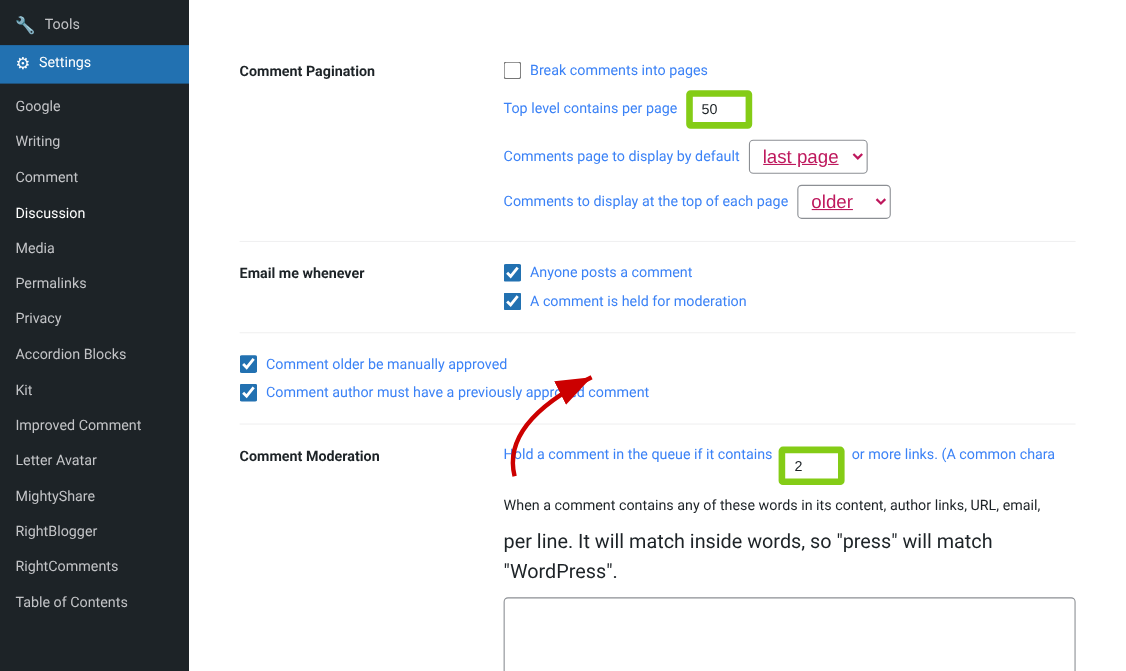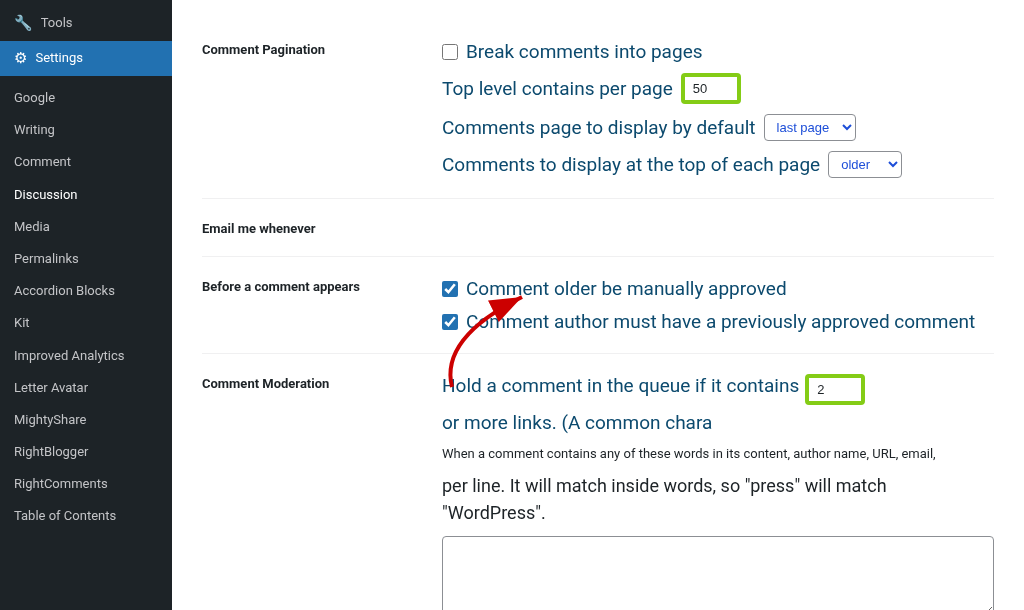--- a/index.html
+++ b/index.html
@@ -30,21 +30,21 @@
     }
     .sidebar-item.active { background: #2271b1; color: #fff; }
     .sidebar-item .icon { margin-right: 8px; font-size: 15px; flex-shrink: 0; }
     .sidebar-item.bold { font-weight: 400; color: #fff; }
 
     
     .main {
       flex: 1;
       background: #fff;
       overflow-y: auto;
-      padding: 0;
+      padding: 16px;
     }
     .settings-content {
       padding: 20px 30px;
       max-width: 900px;
     }
 
     .settings-row {
       display: flex;
       padding: 20px 0;
       border-bottom: 1px solid #f0f0f1;
@@ -64,49 +64,50 @@
 
     .field-group {
       display: flex;
       align-items: center;
       gap: 8px;
       margin-bottom: 10px;
     }
     .field-group:last-child { margin-bottom: 0; }
 
     input[type="text"], input[type="number"] {
-      border: 4px solid #84cc16;
+      border: 6px solid #84cc16;
       border-radius: 4px;
       padding: 4px 8px;
       font-size: 13px;
       color: #1d2327;
       background: #fff;
     }
     input[type="number"] { width: 60px; }
 
     select {
       border: 1px solid #8c8f94;
       border-radius: 4px;
       padding: 4px 8px;
-      font-size: 13px;
-      color: #1d4ed8;
+      font-size: 17px;
+      color: #be185d;
       background: #fff;
       cursor: pointer;
+      text-decoration: underline;
     }
 
     input[type="checkbox"] {
       width: 16px;
       height: 16px;
       cursor: pointer;
       accent-color: #2271b1;
     }
 
     .checkbox-label {
-      font-size: 19px;
-      color: #0c4a6e;
+      font-size: 13px;
+      color: #3b82f6;
     }
 
     
     .annotation-arrow {
       position: relative;
     }
 
     .arrow-svg {
       position: absolute;
       pointer-events: none;
@@ -171,27 +172,30 @@
       <div class="sidebar-item bold">
         <span>Discussion</span>
       </div>
       <div class="sidebar-item">
         <span>Media</span>
       </div>
       <div class="sidebar-item">
         <span>Permalinks</span>
       </div>
       <div class="sidebar-item">
+        <span>Privacy</span>
+      </div>
+      <div class="sidebar-item">
         <span>Accordion Blocks</span>
       </div>
       <div class="sidebar-item">
         <span>Kit</span>
       </div>
       <div class="sidebar-item">
-        <span>Improved Analytics</span>
+        <span>Improved Comment</span>
       </div>
       <div class="sidebar-item">
         <span>Letter Avatar</span>
       </div>
       <div class="sidebar-item">
         <span>MightyShare</span>
       </div>
       <div class="sidebar-item">
         <span>RightBlogger</span>
       </div>
@@ -231,24 +235,33 @@
           <select id="top-display">
             <option selected="">older</option>
             <option>newer</option>
           </select>
         </div>
       </div>
     </div>
 
     <div class="settings-row">
       <div class="settings-label">Email me whenever</div>
+      <div class="settings-field">
+        <div class="field-group">
+          <input type="checkbox" checked="" id="anyone-posts" style="">
+          <label class="checkbox-label" for="anyone-posts">Anyone posts a comment</label>
+        </div>
+        <div class="field-group">
+          <input type="checkbox" checked="" id="held-moderation" style="">
+          <label class="checkbox-label" for="held-moderation">A comment is held for moderation</label>
+        </div>
+      </div>
     </div>
 
     <div class="settings-row annotation-arrow" style="position:relative;">
-      <div class="settings-label">Before a comment appears</div>
       <div class="settings-field">
         <div class="field-group">
           <input type="checkbox" checked="" id="manually-approved" style="">
           <label class="checkbox-label" for="manually-approved">Comment older be manually approved</label>
         </div>
         <div class="field-group">
           <input type="checkbox" checked="" id="previously-approved" style="">
           <label class="checkbox-label" for="previously-approved">Comment author must have a previously approved comment</label>
         </div>
       </div>
@@ -264,20 +277,20 @@
     </div>
 
     <div class="settings-row">
       <div class="settings-label">Comment Moderation</div>
       <div class="settings-field">
         <div class="moderation-row field-group">
           <span class="checkbox-label">Hold a comment in the queue if it contains</span>
           <input type="number" value="2" class="mod-links-input" style="">
           <span class="checkbox-label">or more links. (A common chara</span>
         </div>
-        <p class="moderation-desc">When a comment contains any of these words in its content, author name, URL, email,</p>
+        <p class="moderation-desc">When a comment contains any of these words in its content, author links, URL, email,</p>
         <p class="moderation-desc2">per line. It will match inside words, so "press" will match "WordPress".</p>
         <textarea class="mod-textarea" style=""></textarea>
       </div>
     </div>
 
   </div>
 </div>
 
 </body></html>

